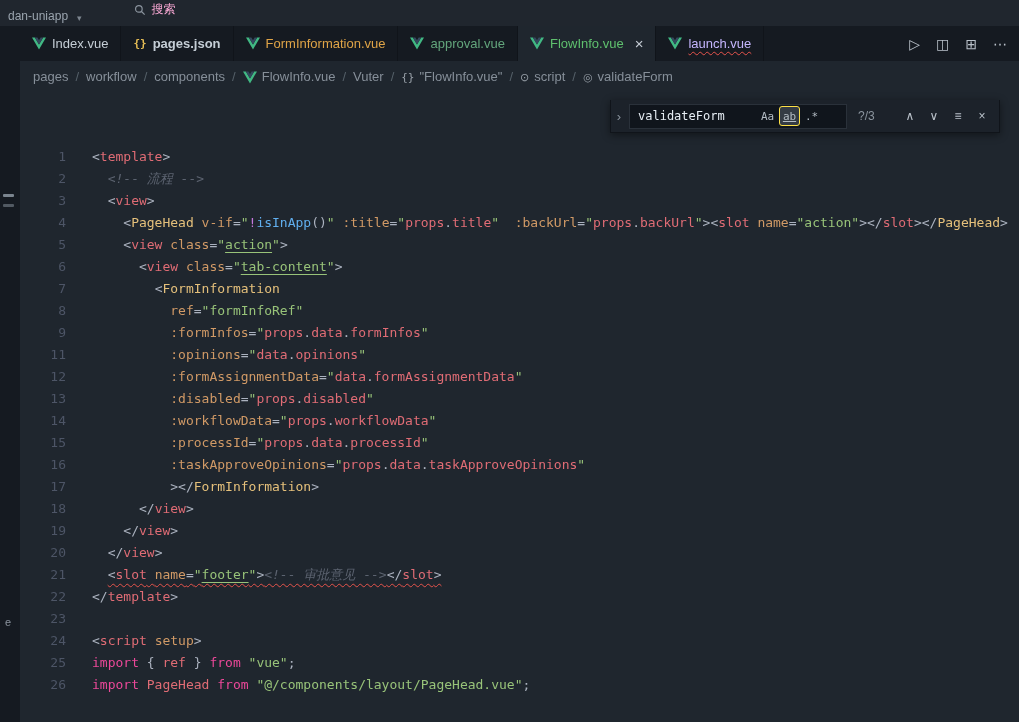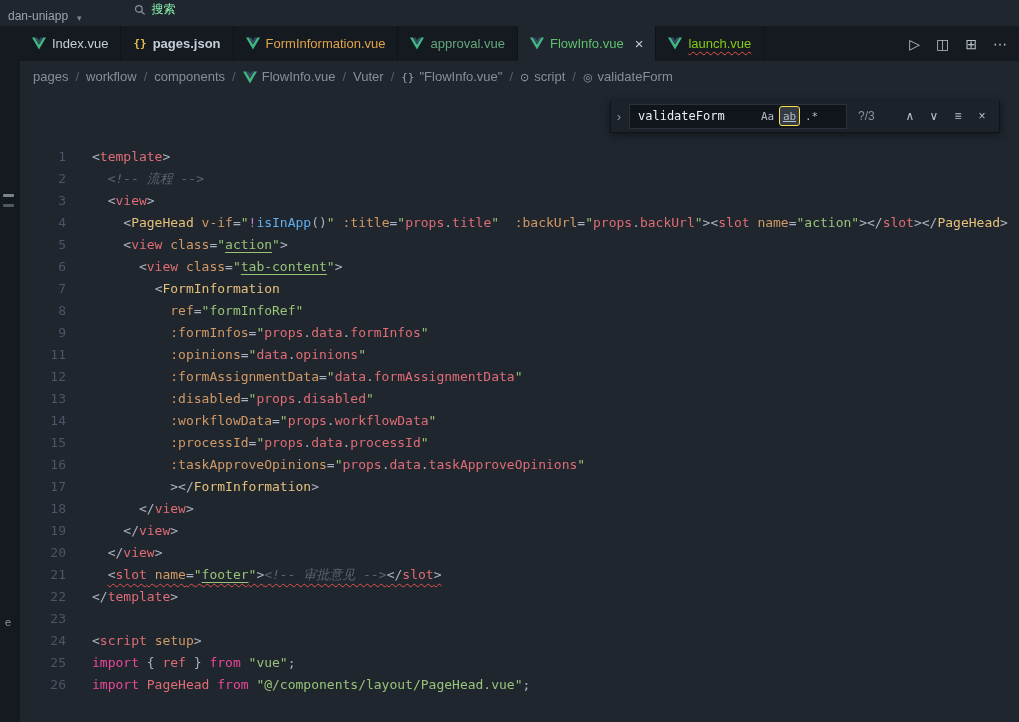--- a/index.html
+++ b/index.html
@@ -3,21 +3,21 @@
 <meta charset="utf-8">
 <style>
   *{box-sizing:border-box;margin:0;padding:0}
   html,body{width:1019px;height:722px;overflow:hidden}
   body{background:#1f262e;font-family:"Liberation Sans",sans-serif;color:#adbac7}
 
   
   .titlebar{height:26px;background:#20262e;display:flex;align-items:flex-start;padding:0 8px;font-size:12px;color:#9aa4ae}
   .tb-left{display:flex;align-items:flex-end;gap:9px;padding-top:9px}
   .tb-caret{font-size:9px;color:#7d8590}
-  .tb-search{display:flex;align-items:center;gap:6px;margin-left:52px;padding-top:1px;color:#86efac}
+  .tb-search{display:flex;align-items:center;gap:6px;margin-left:52px;padding-top:1px;color:#f9a8d4}
 
   .main-row{display:flex;height:696px}
   .left-strip{width:20px;background:#151a21;position:relative;flex:none}
   .strip-mark{position:absolute;left:3px;width:11px;height:3px;background:#7a848e;border-radius:1px}
   .m1{top:168px}.m2{top:178px;opacity:.6}
   .strip-e{position:absolute;left:5px;top:590px;font-size:11px;color:#8b949e}
   .content-col{flex:1;display:flex;flex-direction:column;min-width:0}
 
   
   .tabbar{height:35px;background:#151a21;display:flex;align-items:stretch}
@@ -144,21 +144,21 @@
             <span class="tab-label" style="color: rgb(95, 192, 110);">FlowInfo.vue</span>
             <span class="tab-close">×</span>
           </div>
           <div class="tab">
             <span class="tab-icon">
               <svg width="14" height="13" viewBox="0 0 24 21">
                 <path fill="#41b883" d="M0 0h4.8L12 12.3 19.2 0H24L12 20.8z"></path>
                 <path fill="#34495e" d="M4.8 0h4.4L12 4.8 14.8 0h4.4L12 12.3z"></path>
               </svg>
             </span>
-            <span class="tab-label wavy" style="color: #84cc16;">launch.vue</span>
+            <span class="tab-label wavy" style="color: #c4b5fd;">launch.vue</span>
           </div>
         </div>
       <div class="tab-actions">
           <span class="action">▷</span>
           <span class="action">◫</span>
           <span class="action">⊞</span>
           <span class="action">⋯</span>
         </div>
     </div>
 

